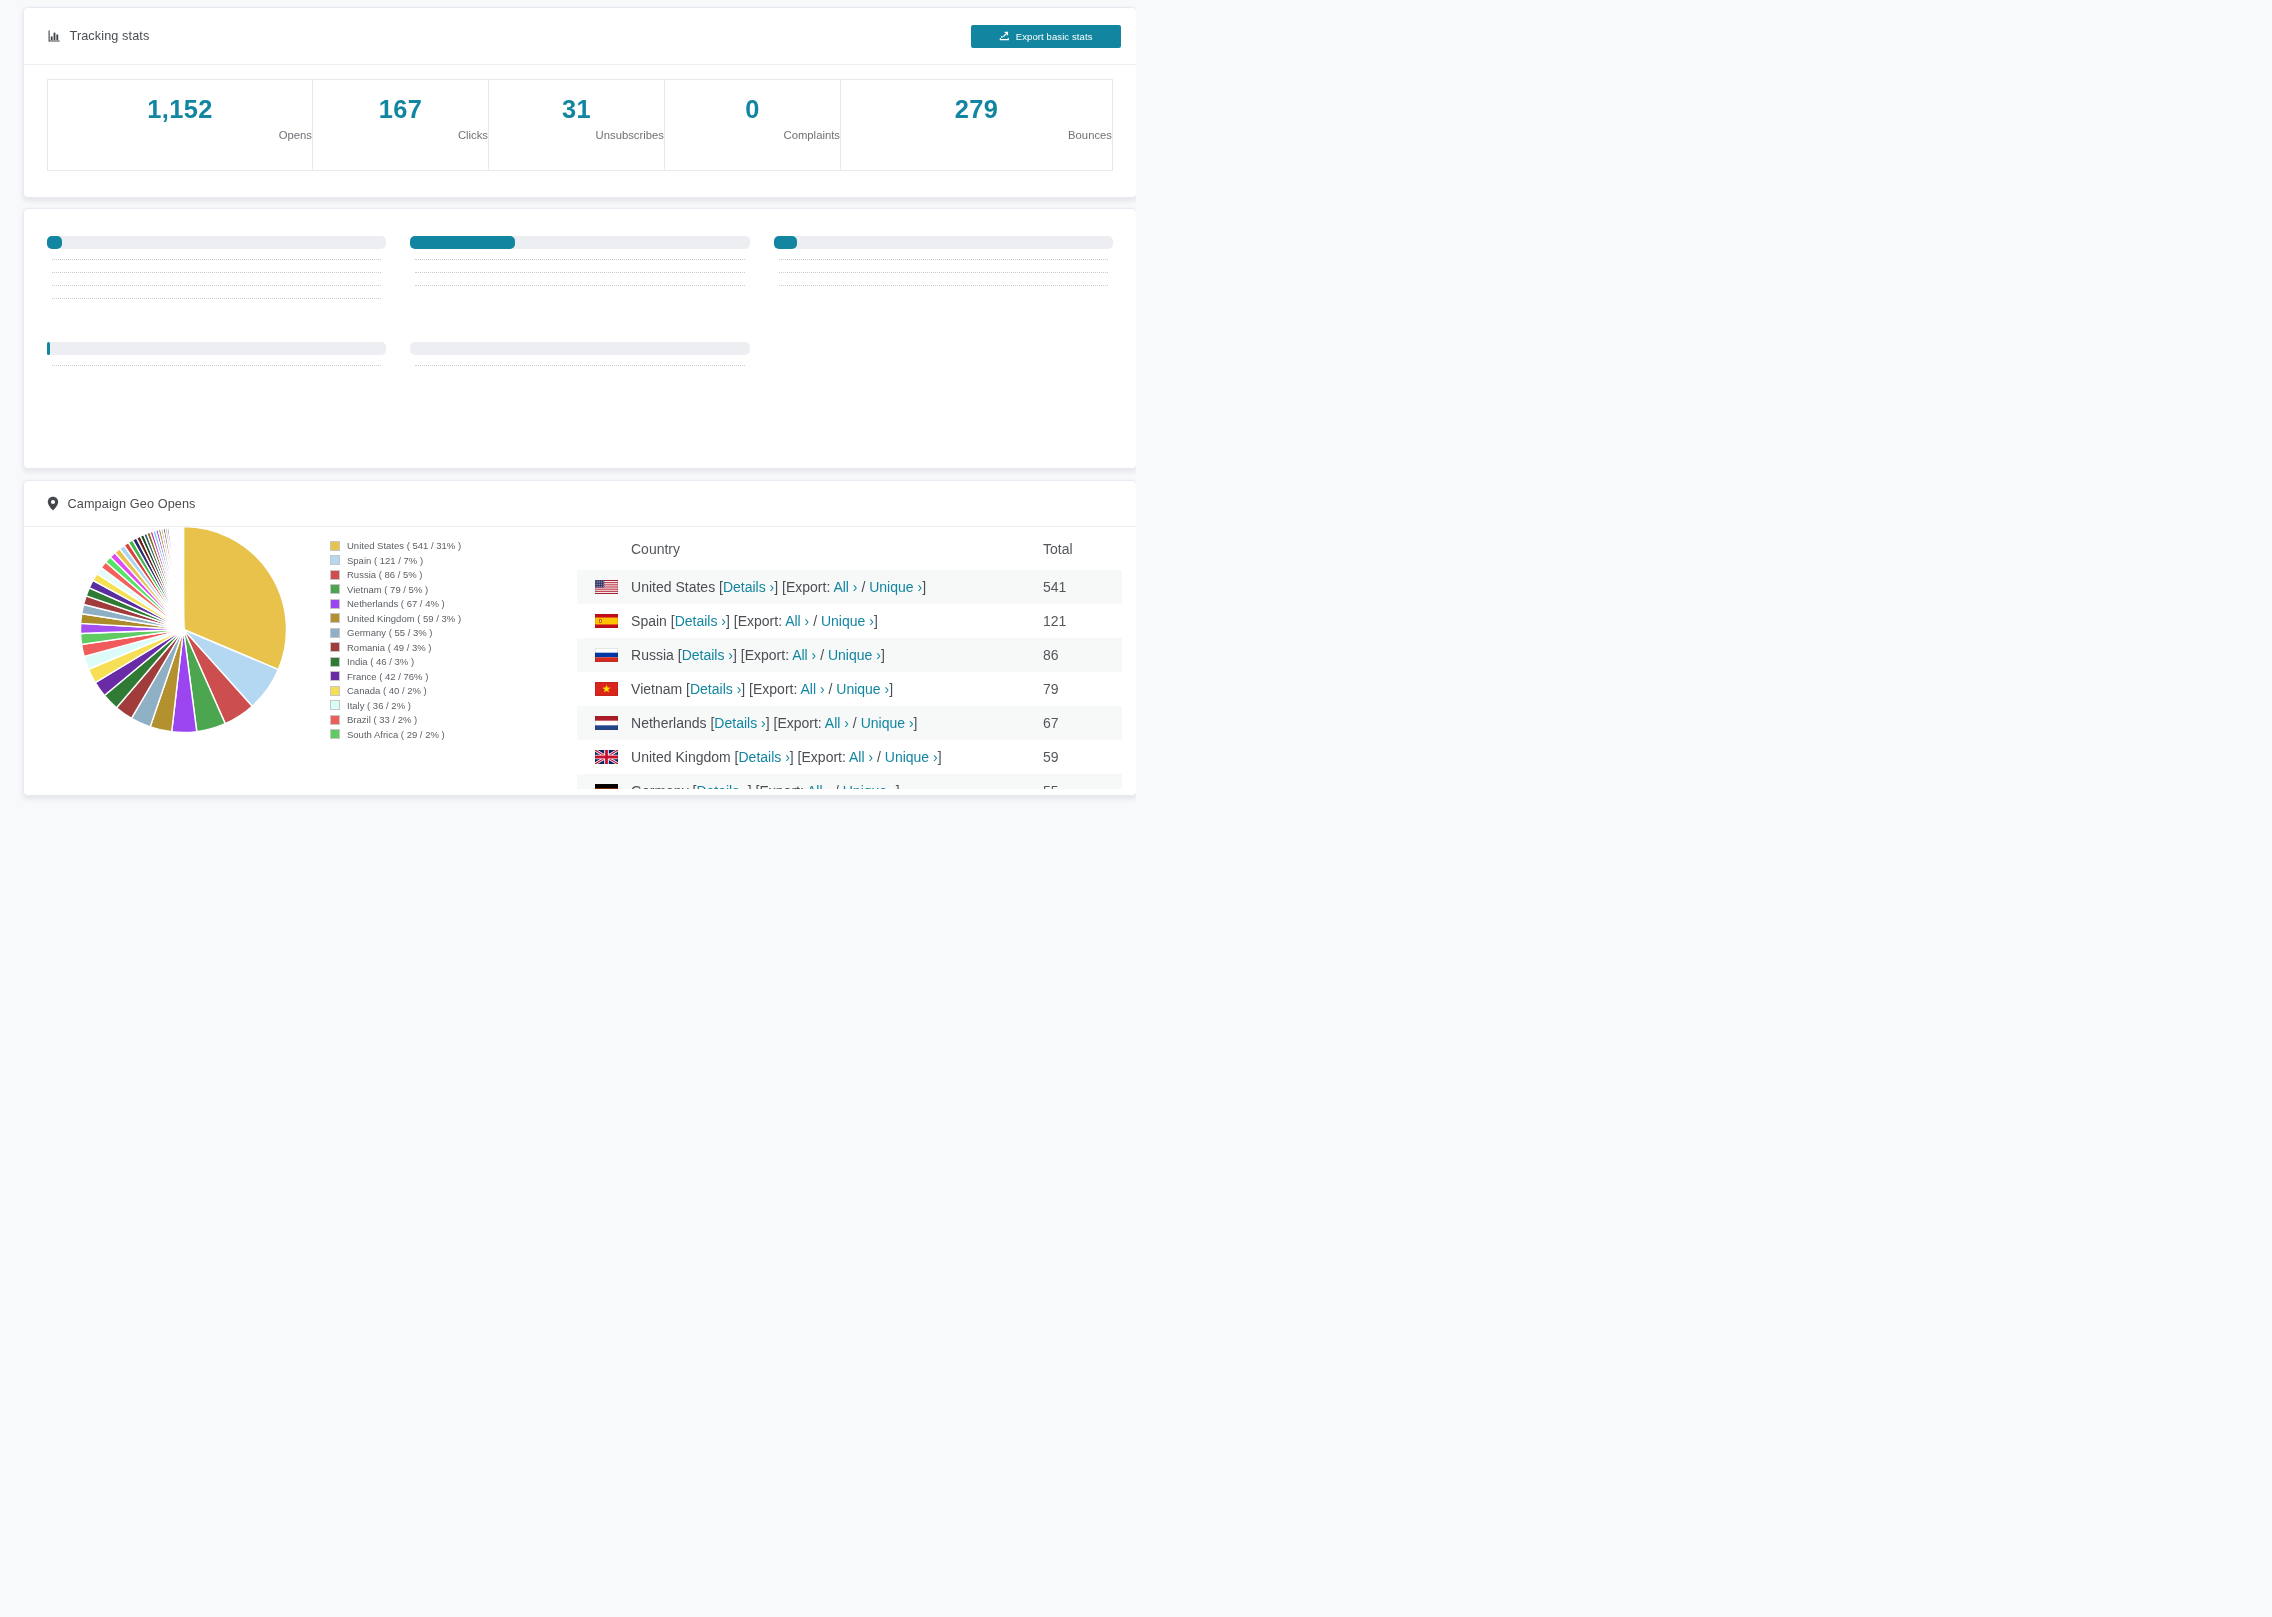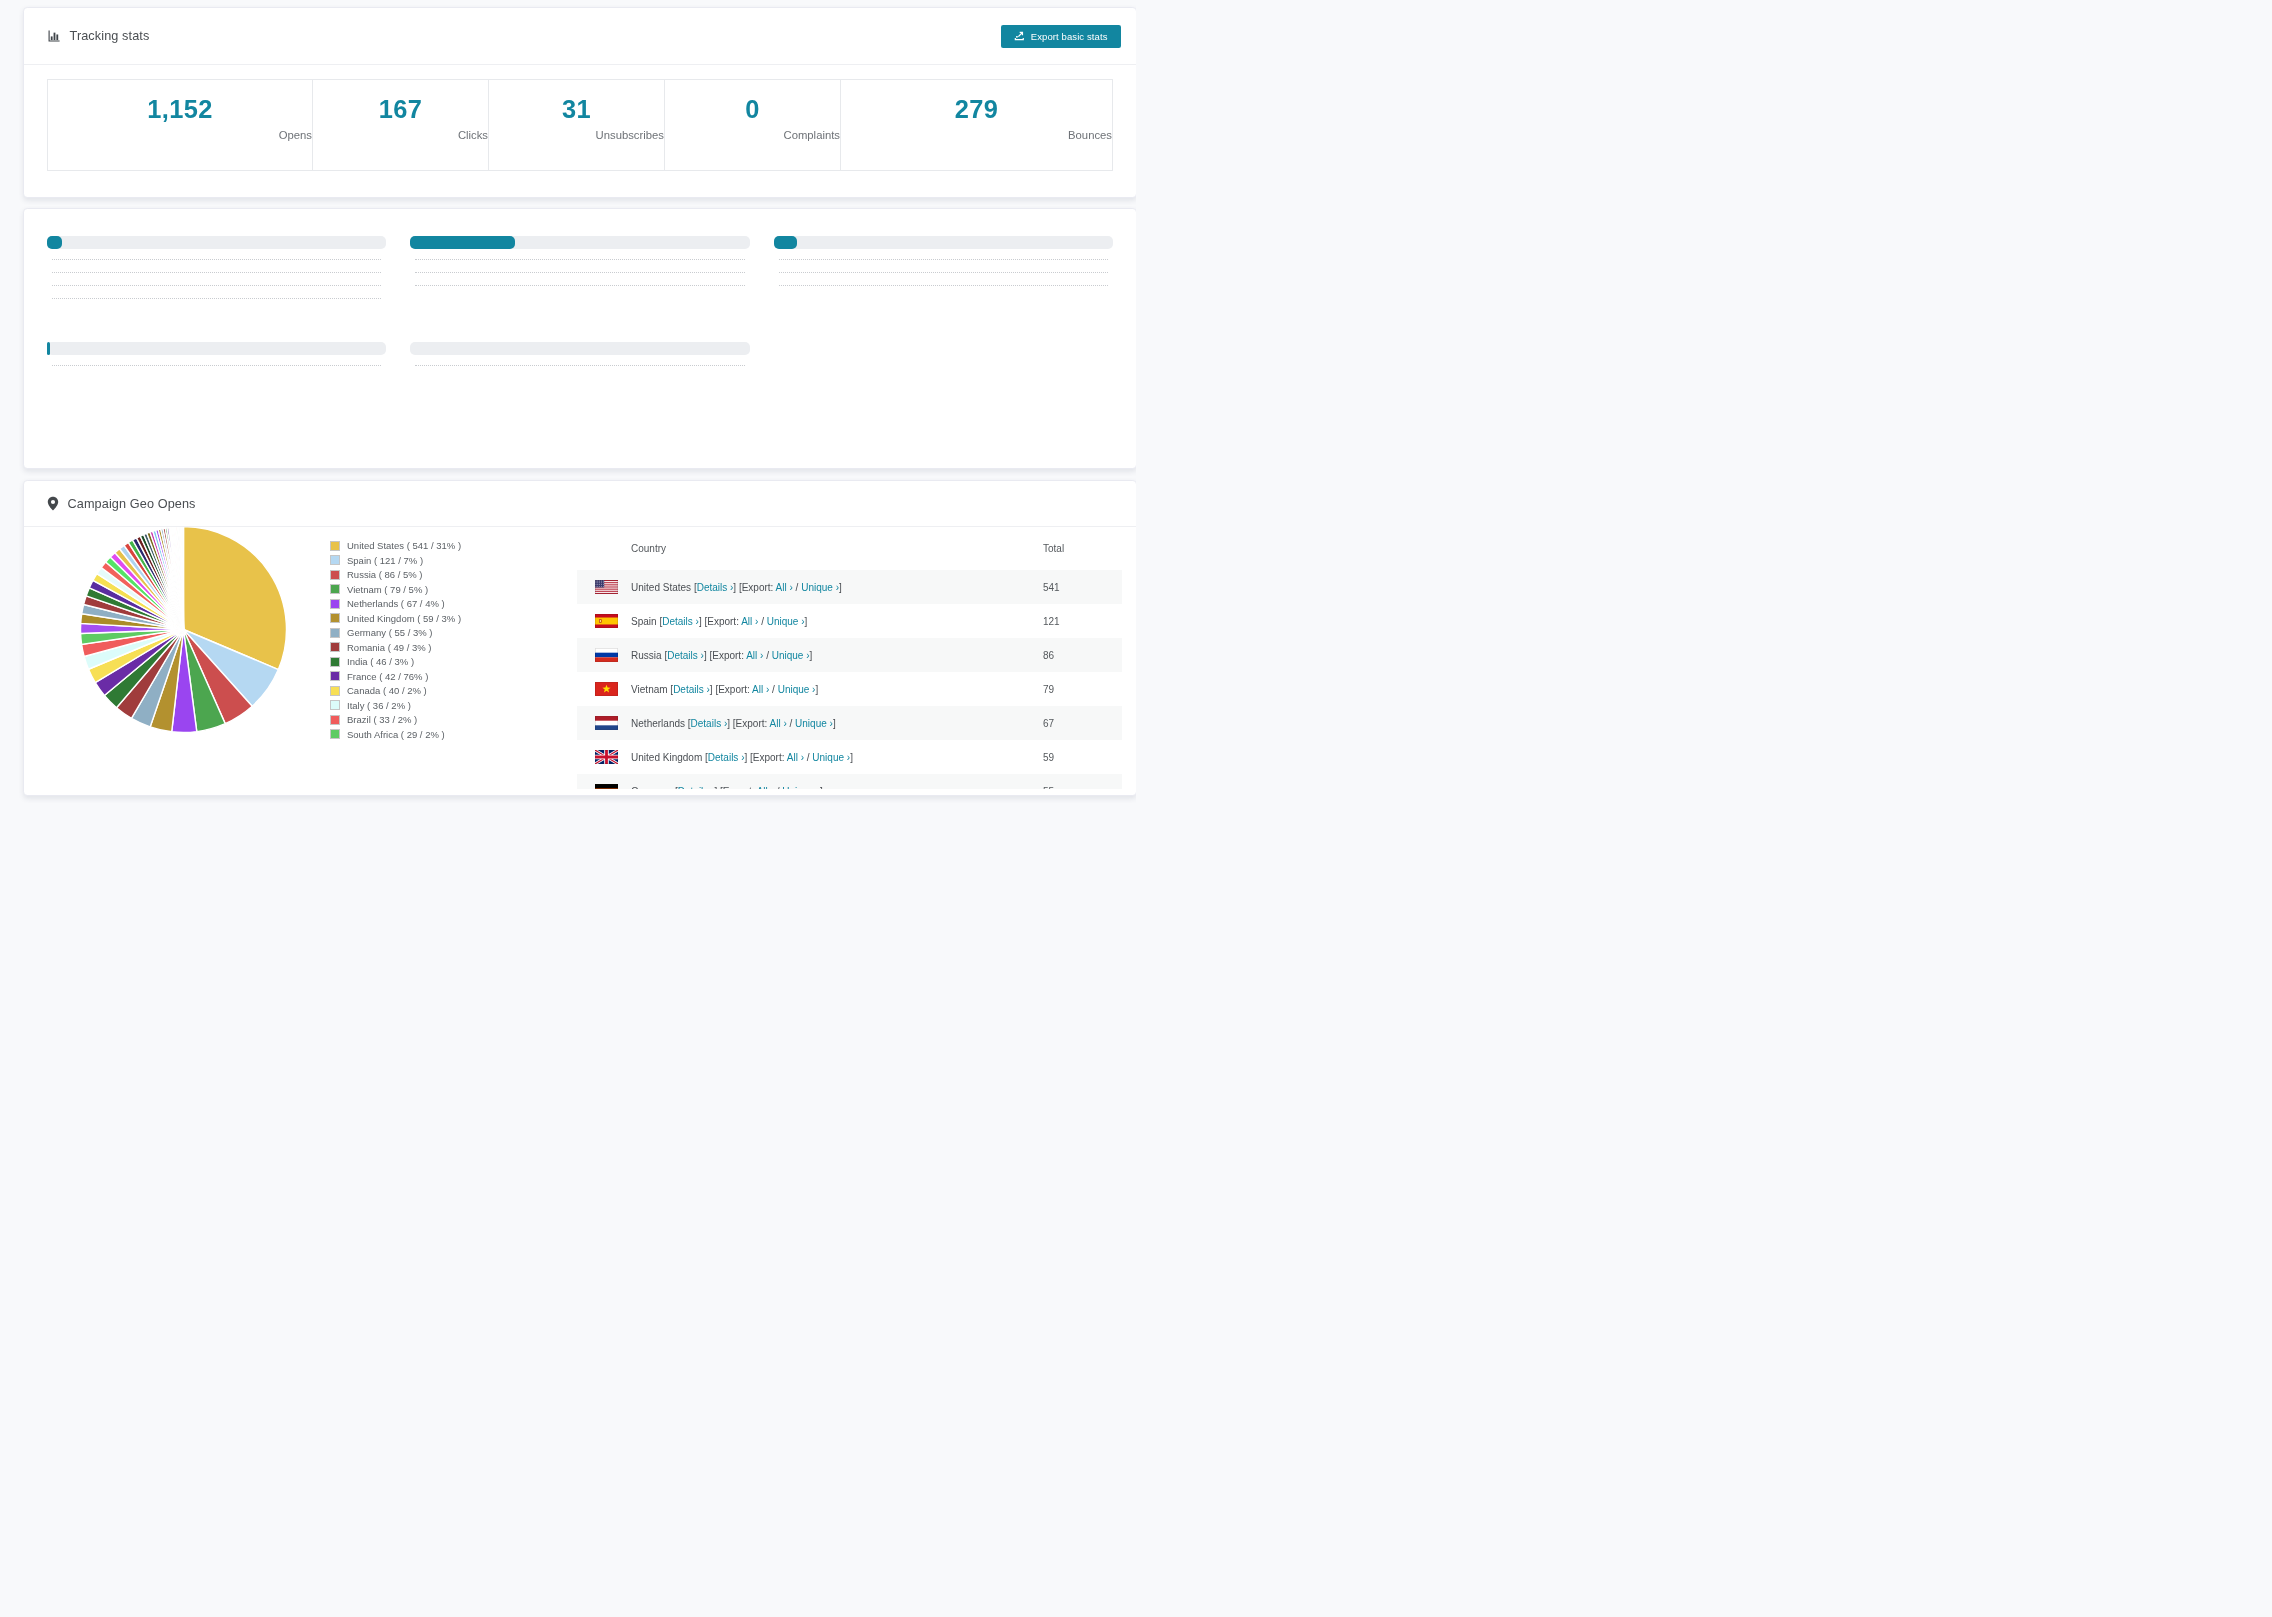--- a/index.html
+++ b/index.html
@@ -26,21 +26,21 @@
     display:flex; align-items:center;
     height:57px; padding:0 15.5px 0 23px;
     border-bottom:0.7px solid #eeeff2;
   }
   .card-title{ font-size:12.7px; color:#4a4e52; margin-left:8.5px; letter-spacing:0.1px; }
   .hicon{ display:inline-flex; align-items:center; }
 
   .export-btn{
     margin-left:auto; display:flex; align-items:center; gap:6.4px;
     background:var(--accent); color:#fff; border:none; border-radius:2.1px;
-    height:23px; padding:0 13px; font-size:9.5px; cursor:pointer;
+    height:23px; padding:0 28px; font-size:9.5px; cursor:pointer;
     font-family:inherit; letter-spacing:0.1px;
   }
 
   
   .stats-row{
     position:absolute; left:23px; right:23px; top:71px; height:92px;
     display:grid; grid-template-columns:264px 176px 176px 176px auto;
     border:0.7px solid #e7e9ec; background:#fff;
   }
   .stat-cell{ text-align:center; padding-top:15px; border-left:0.7px solid #e7e9ec; }
@@ -64,21 +64,21 @@
   .metric-row .val{ white-space:nowrap; }
 
   
   .geo-header{ height:46px; border-bottom:0.7px solid #eeeff2; display:flex; align-items:center; padding:0 15.5px 0 23px; }
   .geo-body{ position:relative; height:268px; overflow:hidden; }
   #pie-svg{ position:absolute; left:53px; top:-4.2px; }
   .legend{ position:absolute; left:306px; top:11.3px; }
   .legend-item{ display:flex; align-items:center; height:14.5px; font-size:9.5px; color:#5c6166; }
   .legend-swatch{ width:10px; height:10px; border:0.7px solid #c6c6c6; margin-right:7px; flex:0 0 auto; }
 
-  .geo-table{ position:absolute; left:553px; top:0; width:545px; font-size:10px; }
+  .geo-table{ position:absolute; left:553px; top:0; width:545px; font-size:14px; }
   .geo-thead{ display:flex; align-items:center; height:43px; padding-left:54px; color:#54585c; }
   .geo-thead .th-country{ flex:1; }
   .geo-thead .th-total{ width:79px; }
   .geo-row{ display:flex; align-items:center; height:34px; padding-left:18.4px; color:#4b4f54;justify-content:flex-end; }
   .geo-row:nth-child(odd){ background:#f7f8f8; }
   .geo-row .flag{ width:23px; height:14px; margin-right:12.7px; flex:0 0 auto; display:inline-flex; }
   .geo-row .cinfo{ flex:1; white-space:nowrap; }
   .geo-row .t-total{ width:79px; color:#54585c; }
   .geo-row a{ color:var(--accent); text-decoration:none; cursor:pointer; }
   .partial-wrap{ height:15px; overflow:hidden; }

